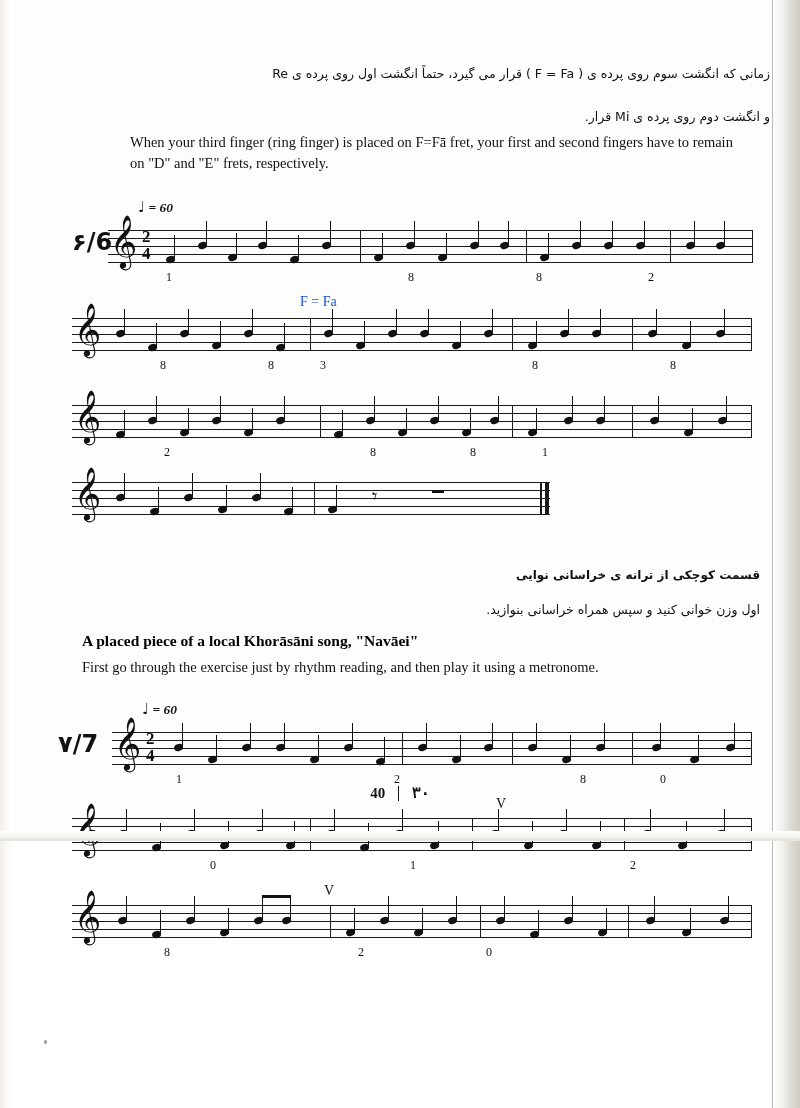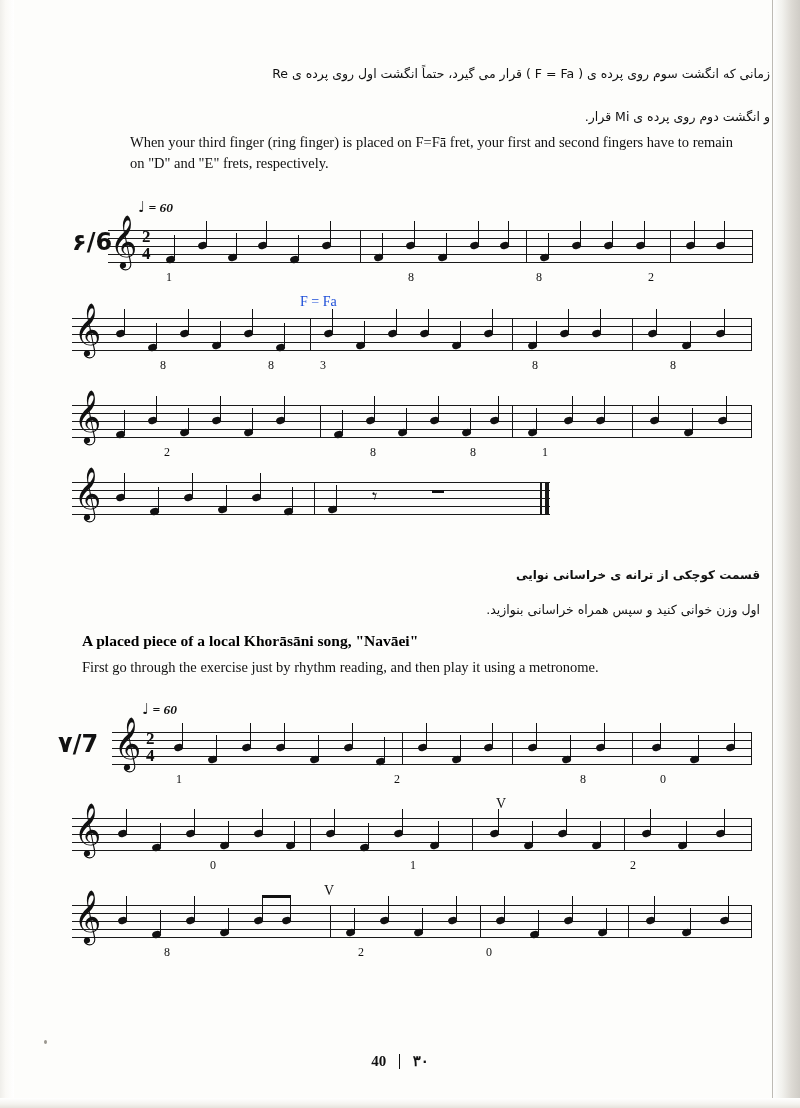--- a/index.html
+++ b/index.html
@@ -6,21 +6,21 @@
   body{
     width:800px;height:1108px;
     background:#ffffff;
     font-family:"Liberation Serif", serif;
     color:#000;
     position:relative;
     overflow:hidden;
   }
   .page{
     position:absolute;
-    left:0;top:0;width:800px;height:1108px;
+    left:0;top:0;width:800px;height:841px;
     background:#fdfdfb;
   }
   
   .edge-right{
     position:absolute;right:0;top:0;width:28px;height:1108px;
     background:linear-gradient(to right,#ffffff 0%,#f2f2ee 35%,#dddad4 70%,#cfccc6 100%);
   }
   .edge-right-line{
     position:absolute;right:27px;top:0;width:1px;height:1108px;background:#bdbab4;
   }
@@ -122,21 +122,21 @@
   }
   .ffa{
     position:absolute;font-family:"Liberation Serif",serif;font-size:14px;color:#1d4ed8;
   }
   .pagenum{
     position:absolute;left:0;width:800px;text-align:center;bottom:38px;
     font-family:"Liberation Serif", serif;font-weight:bold;font-size:15px;color:#111;
   }
   .pagenum span{display:inline-block;vertical-align:middle;}
   .pn-div{display:inline-block;width:1px;height:15px;background:#111;margin:0 9px;vertical-align:middle;}
-  .fa-num{font-family:Liberation Sans, sans-serif;text-align:right;}
+  .fa-num{font-family:Liberation Mono, monospace;text-align:right;}
   .speck{position:absolute;background:#9a978f;border-radius:50%;}
 </style>
 </head>
 <body>
 
 <div class="page">
 
   <div id="p1" class="rtl">زمانی که انگشت سوم روی پرده ی ( F = Fa ) قرار می گیرد، حتماً انگشت اول روی پرده ی Re</div>
   <div id="p2" class="rtl">و انگشت دوم روی پرده ی Mi قرار.</div>
   <div id="p3" class="eng">When your third finger (ring finger) is placed on F=Fā  fret, your first and second fingers have to remain on "D" and "E"  frets, respectively.</div>

